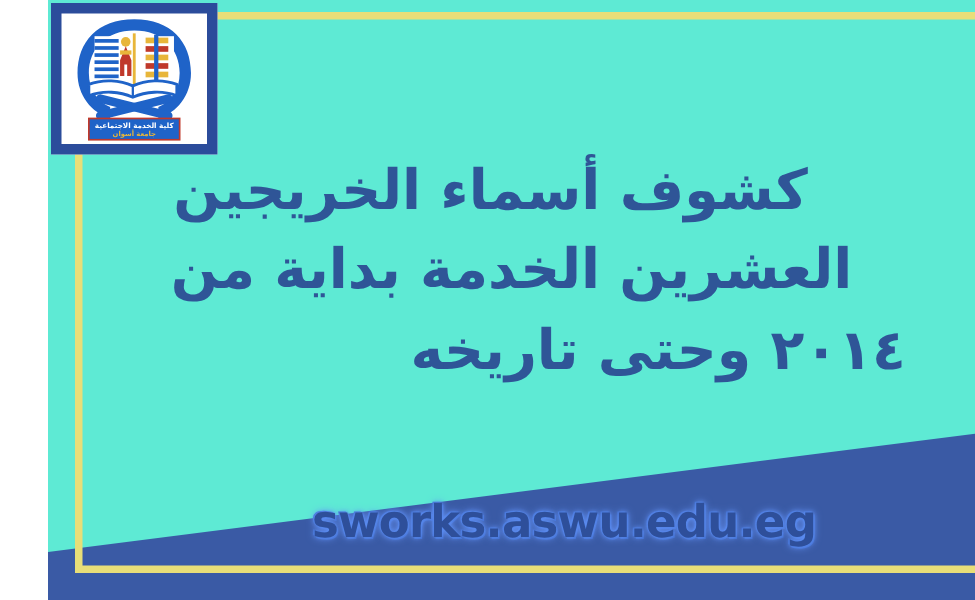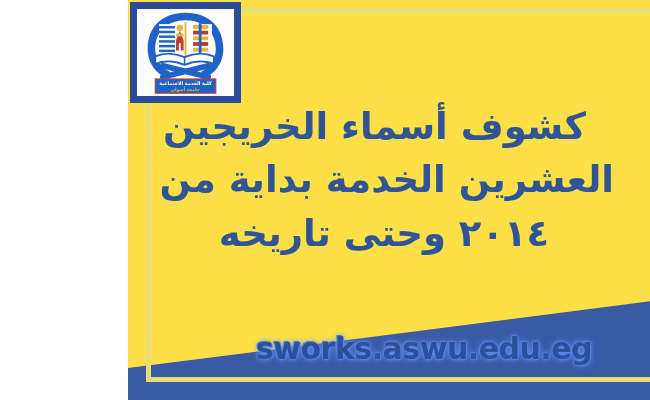--- a/index.html
+++ b/index.html
@@ -6,23 +6,23 @@
   html, body {
     margin: 0;
     padding: 0;
     background: #ffffff;
   }
   body {
     font-family: "DejaVu Sans", sans-serif;
   }
   #banner {
     position: relative;
-    width: 522px;
+    width: 618px;
     height: 400px;
-    background: #fde047;
+    background: #5eead4;
     overflow: hidden;
   }
 
   
   .frame {
     position: absolute;
     left: 18px;
     top: 8px;
     width: 614px;
     height: 374px;
@@ -57,21 +57,21 @@
     font-size: 37px;
     line-height: 1.44;
     letter-spacing: 0px;
   }
   .headline .line {
     display: block;
     white-space: nowrap;
   }
   .headline .line.l1 { padding-right: 28px; }
   .headline .line.l2 { }
-  .headline .line.l3 { padding-right: 10px; }
+  .headline .line.l3 { padding-right: 10px; text-align: right; }
 
   
   .watermark {
     position: absolute;
     left: 0;
     right: 0;
     top: 331px;
     z-index: 5;
     text-align: center;
     direction: ltr;

